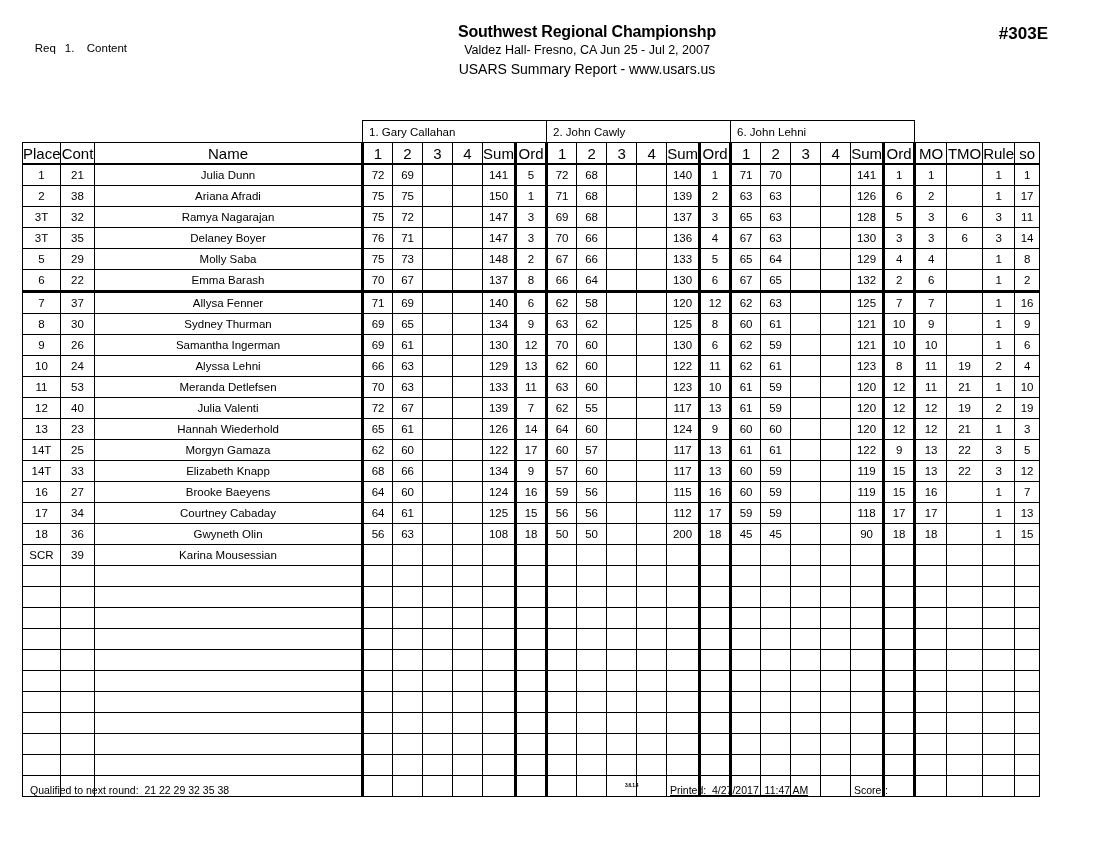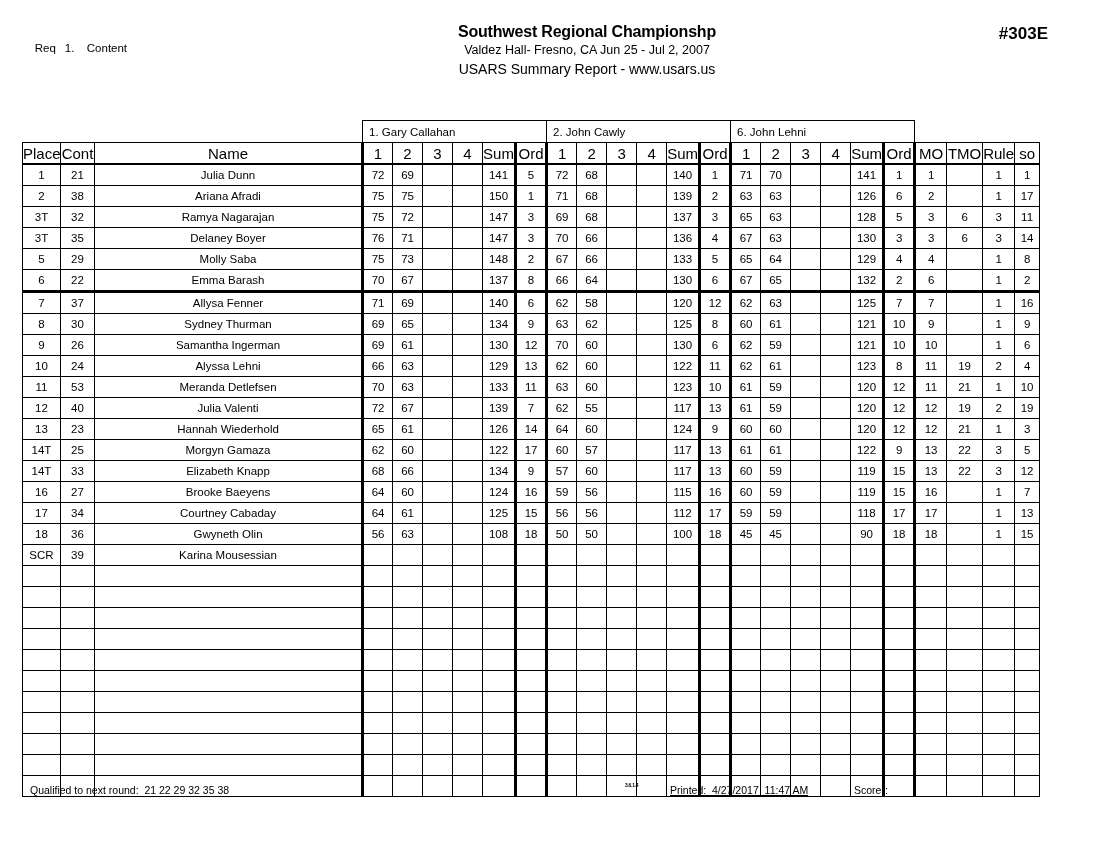--- a/index.html
+++ b/index.html
@@ -731,21 +731,21 @@
         <td class="thickL">56</td>
         <td>63</td>
         <td></td>
         <td></td>
         <td>108</td>
         <td class="thickL thickR ord">18</td>
         <td class="thickL">50</td>
         <td>50</td>
         <td></td>
         <td></td>
-        <td>100</td>
+        <td>200</td>
         <td class="thickL thickR ord">18</td>
         <td class="thickL">45</td>
         <td>45</td>
         <td></td>
         <td></td>
         <td>90</td>
         <td class="thickL thickR ord">18</td>
         <td>18</td>
         <td></td>
         <td>1</td>

